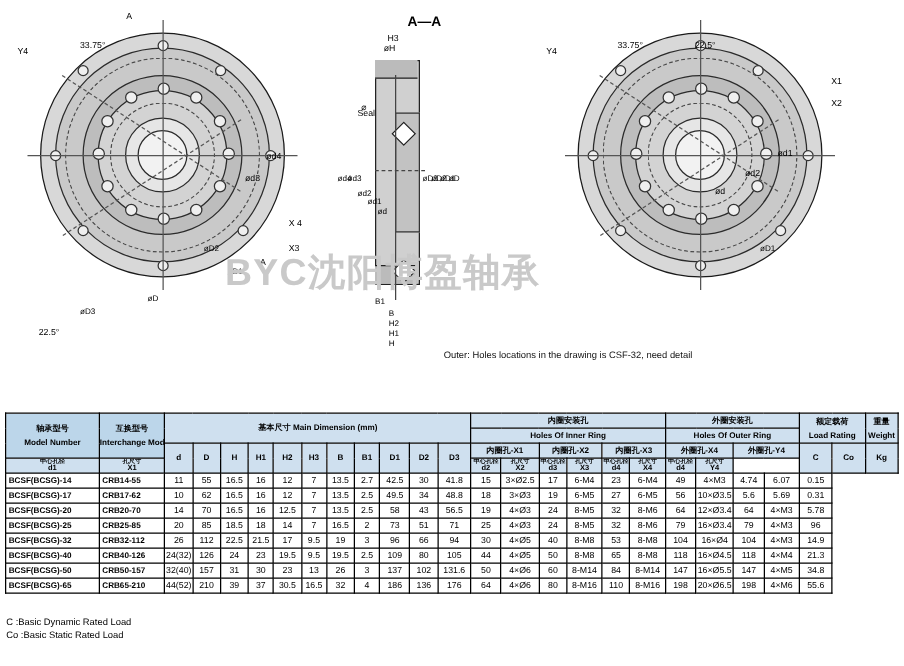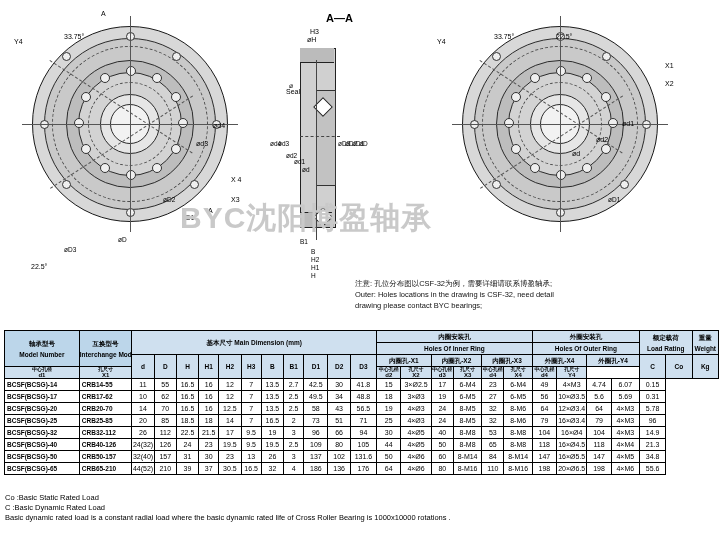--- a/index.html
+++ b/index.html
@@ -181,23 +181,21 @@
       <div class="lbl" style="left:596px;top:136px;">ød2</div>
       <div class="lbl" style="left:572px;top:150px;">ød</div>
       <div class="dim" style="left:608px;top:196px;">øD1</div>
     </div>
 
     <div class="wm">
       <span class="b">BYC沈阳博盈轴承</span>
     </div>
 
     <div class="note">
-      <div>注意: 孔位分布图以CSF-32为例，需要详细请联系博盈轴承;</div>
       <div>Outer: Holes locations in the drawing is CSF-32, need detail</div>
-      <div>drawing please contact BYC bearings;</div>
     </div>
   </div>
 
   <div class="tablewrap">
     <table>
       <colgroup>
         <col style="width:74px">
           <col style="width:52px">
         <col style="width:22px">
           <col style="width:22px">
@@ -523,17 +521,16 @@
             <td>20×Ø6.5</td>
             <td>198</td>
             <td>4×M6</td>
             <td>55.6</td>
           </tr>
         </tbody>
     </table>
   </div>
 
   <div class="foot">
+    <div>C  :Basic Dynamic Rated Load</div>
     <div>Co :Basic Static Rated Load</div>
-    <div>C  :Basic Dynamic Rated Load</div>
-    <div>Basic dynamic rated load is a constant radial load where the basic dynamic rated life of Cross Roller Bearing is 1000x10000 rotations .</div>
   </div>
 </div>
 
 </body></html>

